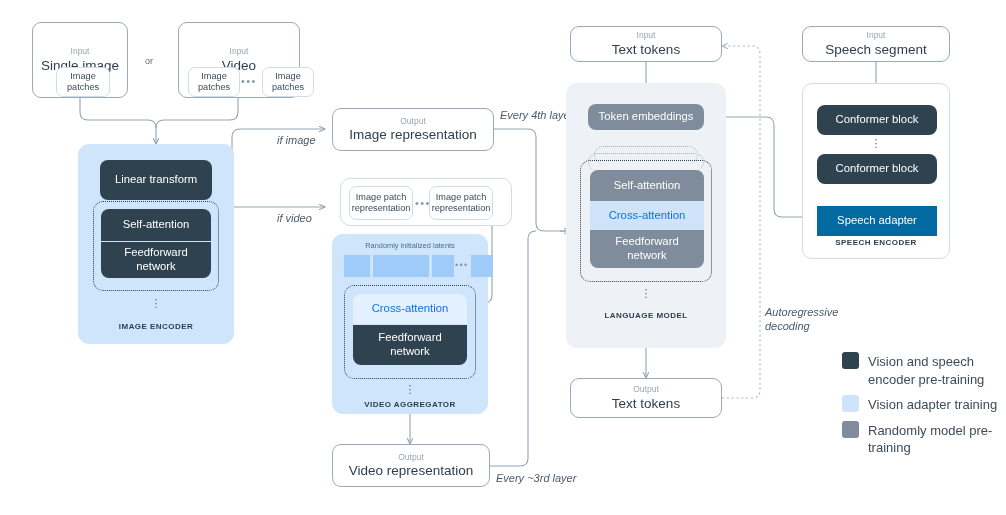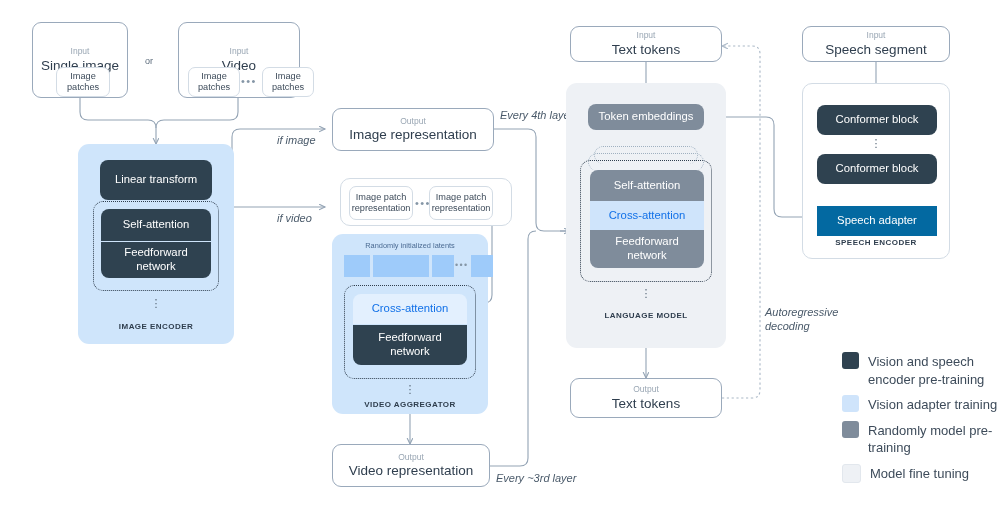--- a/index.html
+++ b/index.html
@@ -273,19 +273,15 @@
     </div>
     <div class="legend-row">
       <div class="legend-swatch" style="background: rgb(207, 228, 251);"></div>
       <div class="legend-text">Vision adapter training</div>
     </div>
     <div class="legend-row">
       <div class="legend-swatch" style="background: rgb(127, 140, 155);"></div>
       <div class="legend-text">Randomly model
 pre-training</div>
     </div>
-    <div class="legend-row">
-      <div class="legend-swatch" style="background: rgb(238, 241, 245); border: 1px solid rgb(226, 231, 237);"></div>
-      <div class="legend-text">Model fine tuning</div>
-    </div>
   </div>
 
 </div>
 
 </body></html>

